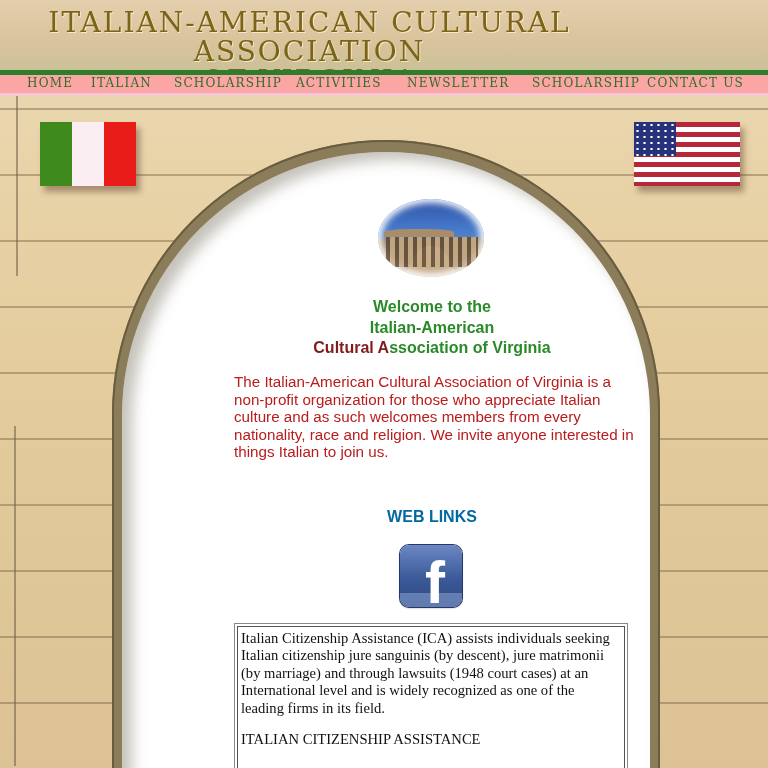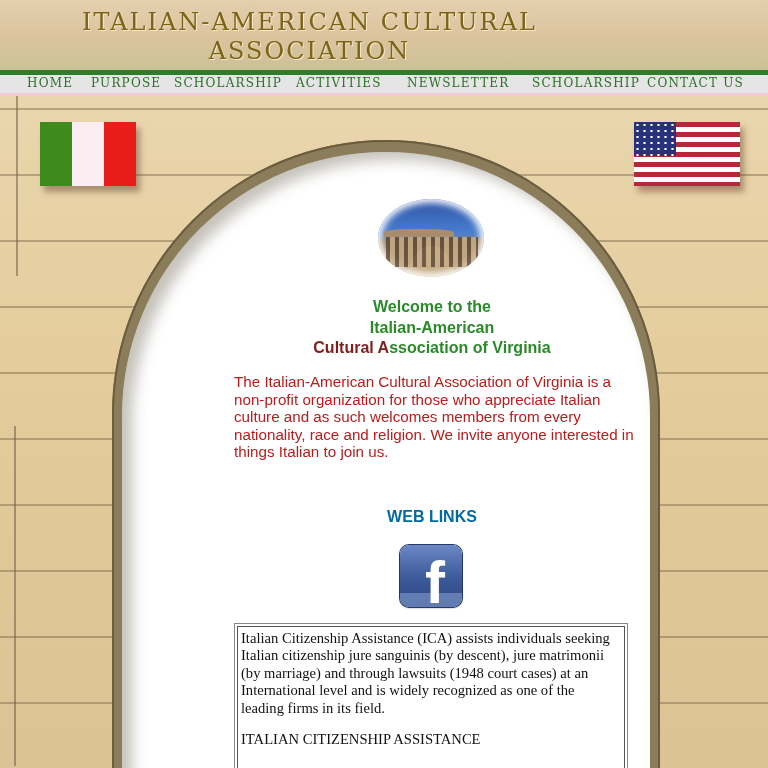--- a/index.html
+++ b/index.html
@@ -16,26 +16,26 @@
       linear-gradient(180deg, #ead6ae 0%, #e4cc9c 40%, #dcc294 100%);
   }
   .wall .vline { position:absolute; width:2px; background:rgba(110,95,70,0.55); }
   .header {
     position:absolute; left:0; top:0; width:768px; height:70px;
     background:linear-gradient(180deg,#e4cfae 0%,#d9c39c 60%,#cbc198 100%);
   }
   .site-title {
     position:absolute; left:0; top:8px; width:619px; text-align:center;
     font-family:"DejaVu Serif", serif; color:#7b6418;
-    font-size:24px; letter-spacing:2px; line-height:29px;
+    font-size:28px; letter-spacing:2px; line-height:29px;
     text-shadow:1px 1px 0 rgba(255,240,210,0.8);
   }
   .nav {
     position:absolute; left:0; top:70px; width:768px; height:32px;
-    background:#e5e5e5;
+    background:#fca5a5;
     border-top:5px solid #2e7d2a;
     border-bottom:6px solid #b8321a;
     box-sizing:border-box;
     padding-left:29px;
   }
   .nav .pinkline { position:absolute; left:0; bottom:0; width:100%; height:3px; background:#f4c9d3; }
   .nav-item {
     position:absolute; top:1px; font-family:"DejaVu Serif", serif;
     font-size:12px; letter-spacing:1.2px; color:#2e6e2a; white-space:nowrap;
     text-decoration:none; cursor:pointer;
@@ -131,21 +131,21 @@
 <div class="header">
   <div class="site-title">
     <div>ITALIAN-AMERICAN CULTURAL ASSOCIATION</div>
     <div>OF VIRGINIA</div>
   </div>
 </div>
 
 <div class="nav">
   <div class="pinkline"></div>
   <a class="nav-item" style="left:27px">HOME</a>
-  <a class="nav-item" style="left:91px">PURPOSE</a>
+  <a class="nav-item" style="left:91px">ITALIAN</a>
   <a class="nav-item" style="left:174px">SCHOLARSHIP</a>
   <a class="nav-item" style="left:296px">ACTIVITIES</a>
   <a class="nav-item" style="left:407px">NEWSLETTER</a>
   <a class="nav-item" style="left:532px">SCHOLARSHIP</a>
   <a class="nav-item" style="left:647px">CONTACT US</a>
 </div>
 
 <div class="wall">
   <div class="vline" style="left:16px; top:0; height:180px;"></div>
   <div class="vline" style="left:14px; top:330px; height:340px;"></div>

